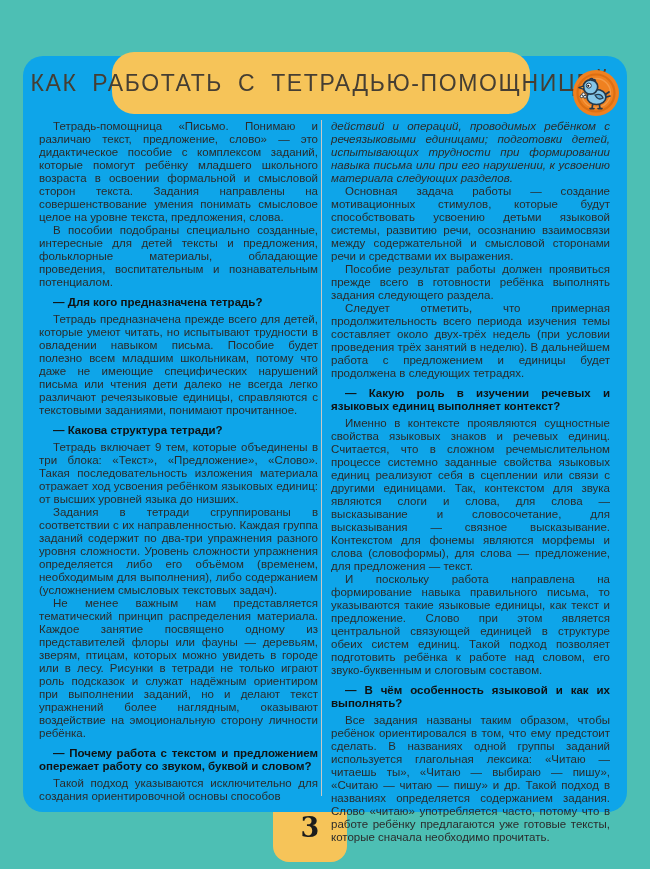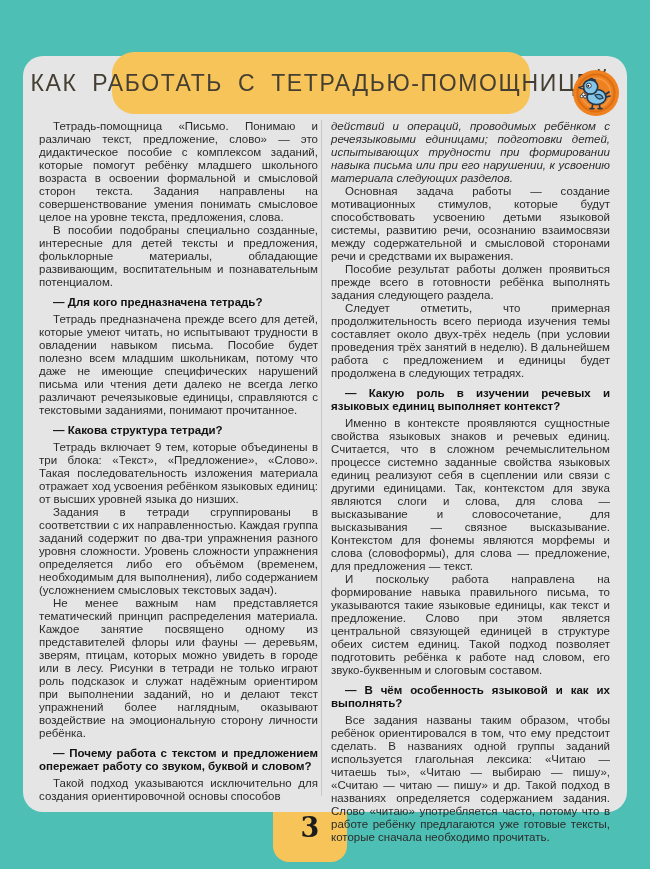--- a/index.html
+++ b/index.html
@@ -10,21 +10,21 @@
   }
   .stage {
     position: relative;
     width: 650px; height: 869px;
     background: #4DBFB4;
   }
   .card {
     position: absolute;
     left: 23px; top: 56px;
     width: 604px; height: 756px;
-    background: #e5e5e5;
+    background: #0ea5e9;
     border-radius: 20px;
     z-index: 2;
     box-sizing: border-box;
     padding: 64px 16px 0 16px;
   }
   .banner {
     position: absolute;
     left: 112px; top: 52px;
     width: 418px; height: 62px;
     background: #F6C459;
@@ -102,21 +102,21 @@
 <div class="stage">
 
   <div class="page-tab">
     <span class="page-num">3</span>
   </div>
 
   <div class="card">
     <div class="columns">
       <div class="col col-left" id="col-left">
           <p class="para">Тетрадь-помощница «Письмо. Понимаю и различаю текст, предложение, слово» — это дидактическое пособие с комплексом заданий, которые помогут ребёнку младшего школьного возраста в освоении формальной и смысловой сторон текста. Задания направлены на совершенствование умения понимать смысловое целое на уровне текста, предложения, слова.</p>
-          <p class="para">В пособии подобраны специально созданные, интересные для детей тексты и предложения, фольклорные материалы, обладающие развивающим, воспитательным и познавательным потенциалом.</p>
+          <p class="para">В пособии подобраны специально созданные, интересные для детей тексты и предложения, фольклорные материалы, обладающие проведения, воспитательным и познавательным потенциалом.</p>
           <p class="heading">— Для кого предназначена тетрадь?</p>
           <p class="para">Тетрадь предназначена прежде всего для детей, которые умеют читать, но испытывают трудности в овладении навыком письма. Пособие будет полезно всем младшим школьникам, потому что даже не имеющие специфических нарушений письма или чтения дети далеко не всегда легко различают речеязыковые единицы, справляются с текстовыми заданиями, понимают прочитанное.</p>
           <p class="heading">— Какова структура тетради?</p>
           <p class="para">Тетрадь включает 9 тем, которые объединены в три блока: «Текст», «Предложение», «Слово». Такая последовательность изложения материала отражает ход усвоения ребёнком языковых единиц: от высших уровней языка до низших.</p>
           <p class="para">Задания в тетради сгруппированы в соответствии с их направленностью. Каждая группа заданий содержит по два-три упражнения разного уровня сложности. Уровень сложности упражнения определяется либо его объёмом (временем, необходимым для выполнения), либо содержанием (усложнением смысловых текстовых задач).</p>
           <p class="para">Не менее важным нам представляется тематический принцип распределения материала. Каждое занятие посвящено одному из представителей флоры или фауны — деревьям, зверям, птицам, которых можно увидеть в городе или в лесу. Рисунки в тетради не только играют роль подсказок и служат надёжным ориентиром при выполнении заданий, но и делают текст упражнений более наглядным, оказывают воздействие на эмоциональную сторону личности ребёнка.</p>
           <p class="heading">— Почему работа с текстом и предложением опережает работу со звуком, буквой и словом?</p>
           <p class="para">Такой подход указываются исключительно для создания ориентировочной основы способов</p>
         </div>
       <div class="divider"></div>

